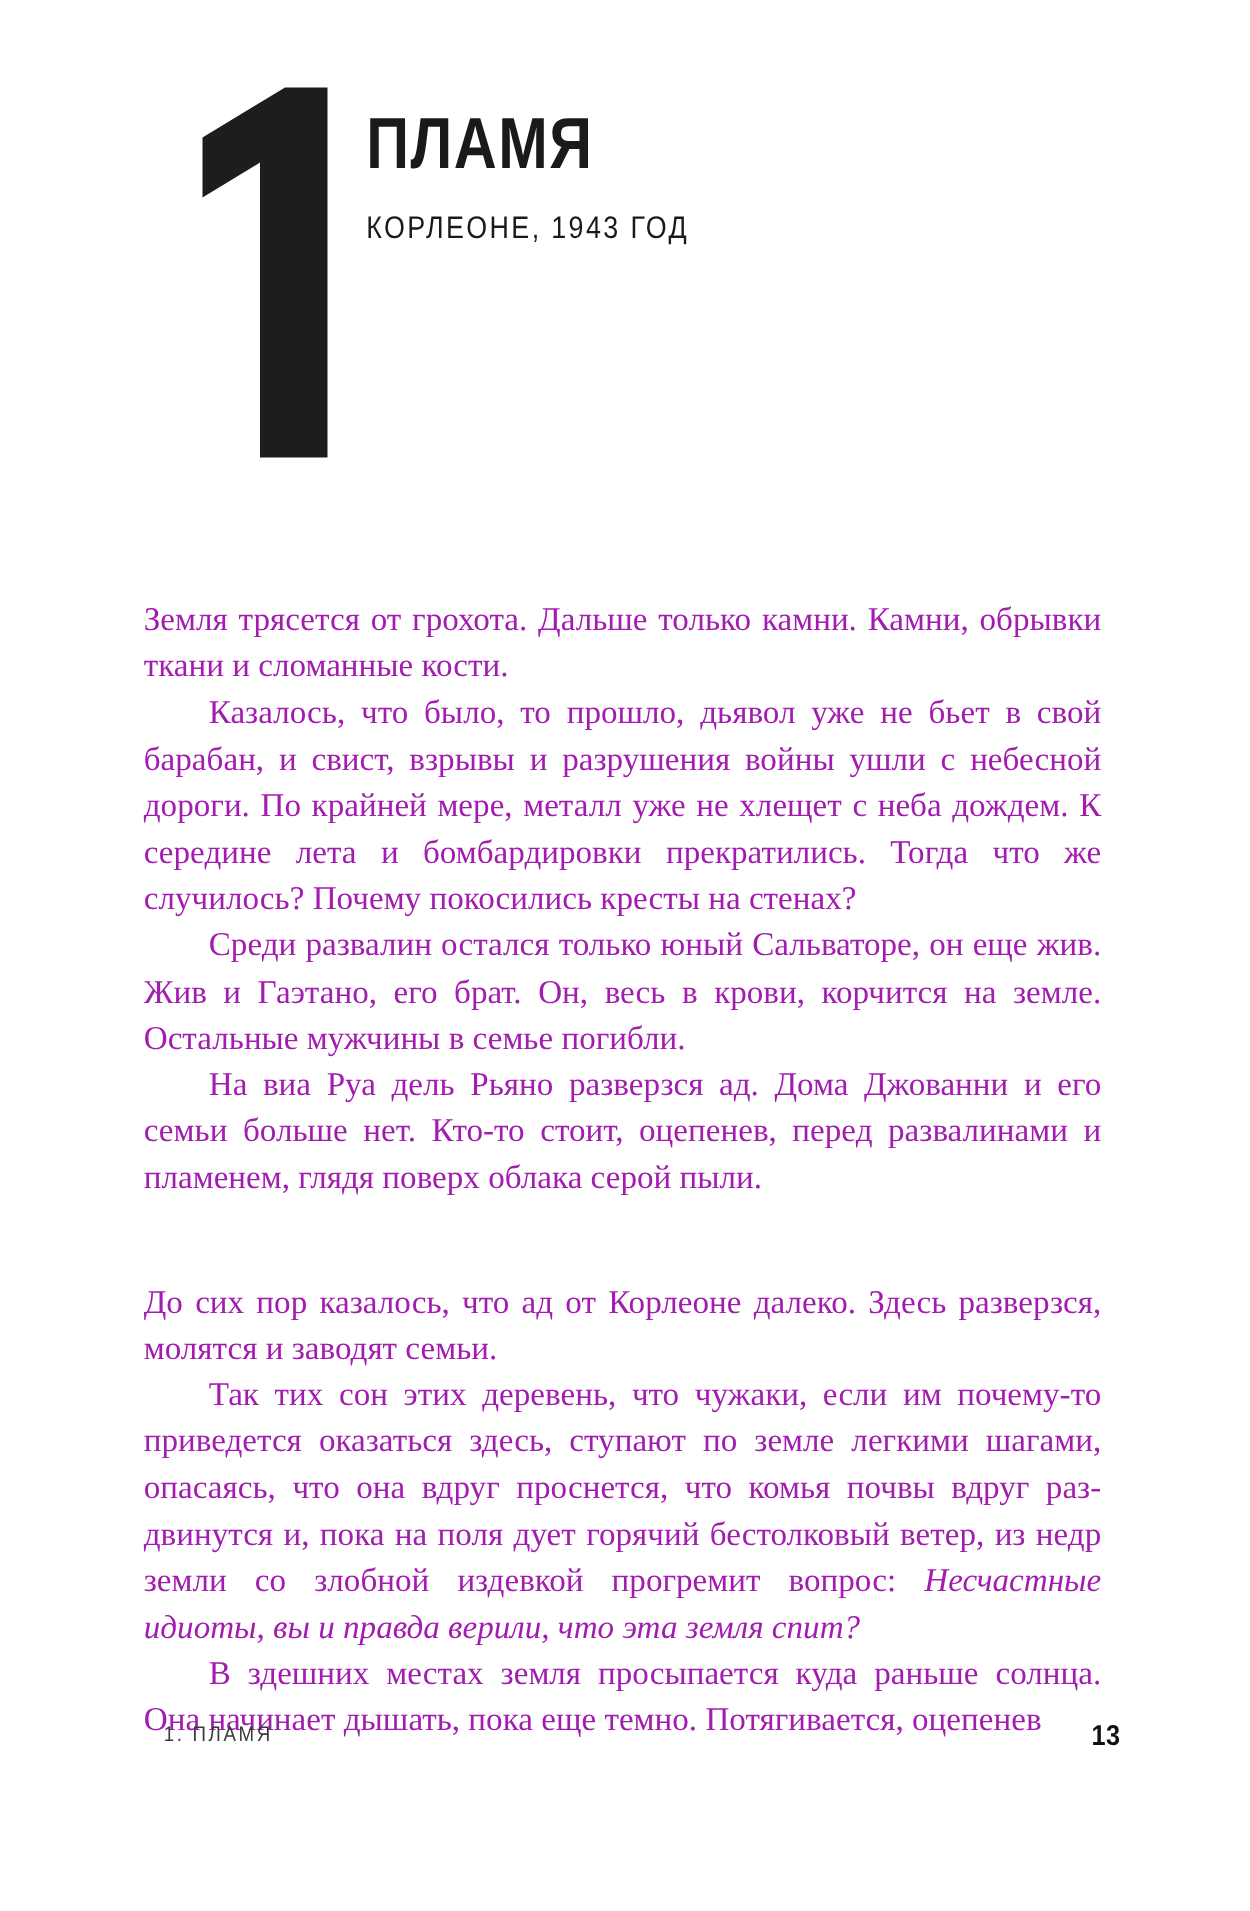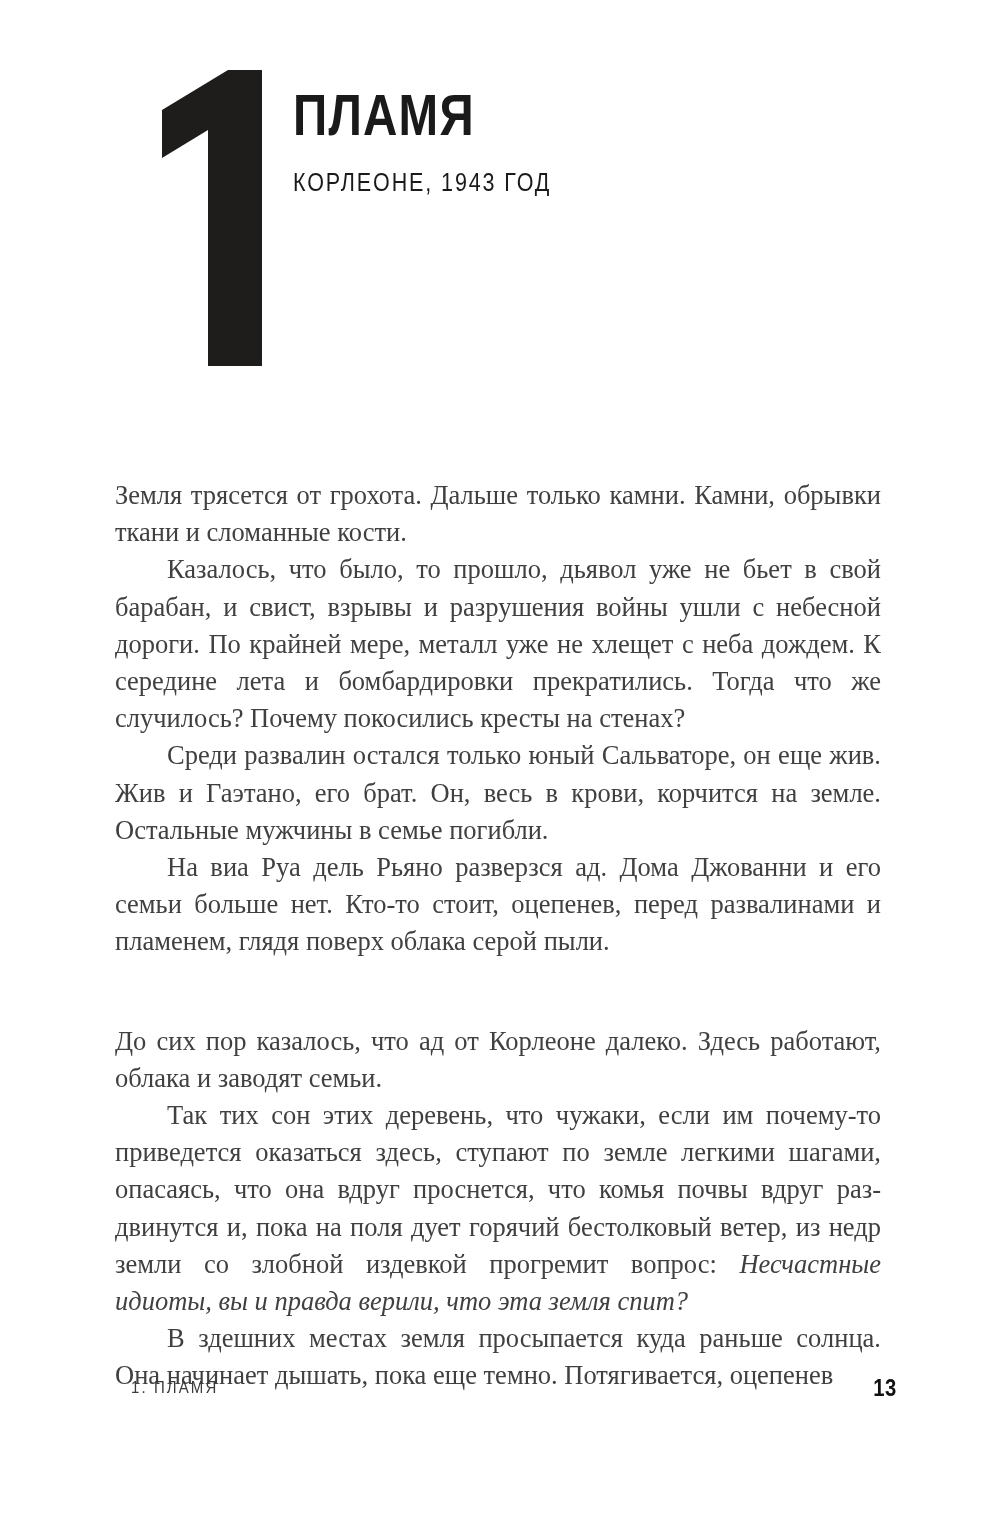--- a/index.html
+++ b/index.html
@@ -93,21 +93,21 @@
     margin-top: 62px;
   }
 
   p.para {
     margin: 0;
     font-size: 26.5px;
     line-height: 37.2px;
     text-align: justify;
     text-justify: inter-word;
     hyphens: manual;
-    color: #404040;
+    color: #a21caf;
   }
 
   p.para + p.para {
     text-indent: 52px;
     font-family: Liberation Serif, serif;
   }
 
   p.para em,
   .italic {
     font-style: italic;
@@ -171,21 +171,21 @@
   <div class="body-area">
 
     <div class="text-block">
       <p class="para">Земля трясется от грохота. Дальше только камни. Камни, об­рывки ткани и сломанные кости.</p>
       <p class="para">Казалось, что было, то прошло, дьявол уже не бьет в свой барабан, и свист, взрывы и разрушения войны ушли с небесной дороги. По крайней мере, металл уже не хлещет с неба дождем. К середине лета и бомбардировки прекратились. Тогда что же случилось? Почему покосились кресты на стенах?</p>
       <p class="para">Среди развалин остался только юный Сальваторе, он еще жив. Жив и Гаэтано, его брат. Он, весь в крови, корчится на земле. Остальные мужчины в семье погибли.</p>
       <p class="para">На виа Руа дель Рьяно разверзся ад. Дома Джованни и его семьи больше нет. Кто-то стоит, оцепенев, перед развалинами и пламенем, глядя поверх облака серой пыли.</p>
     </div>
 
     <div class="text-block">
-      <p class="para">До сих пор казалось, что ад от Корлеоне далеко. Здесь работают, облака и заводят семьи.</p>
+      <p class="para">До сих пор казалось, что ад от Корлеоне далеко. Здесь разверзся, молятся и заводят семьи.</p>
       <p class="para"><span>Так тих сон этих деревень, что чужаки, если им почему-то приведется оказаться здесь, ступают по земле легкими шагами, опасаясь, что она вдруг проснется, что комья почвы вдруг раз­двинутся и, пока на поля дует горячий бестолковый ветер, из недр земли со злобной издевкой прогремит вопрос: </span><em class="italic">Несчастные идиоты, вы и правда верили, что эта земля спит?</em></p>
       <p class="para">В здешних местах земля просыпается куда раньше солнца. Она начинает дышать, пока еще темно. Потягивается, оцепенев</p>
     </div>
 
   </div>
 
   <div class="page-footer">
     <span class="footer-running-head">1. ПЛАМЯ</span>
     <span class="footer-page-number">13</span>
   </div>

